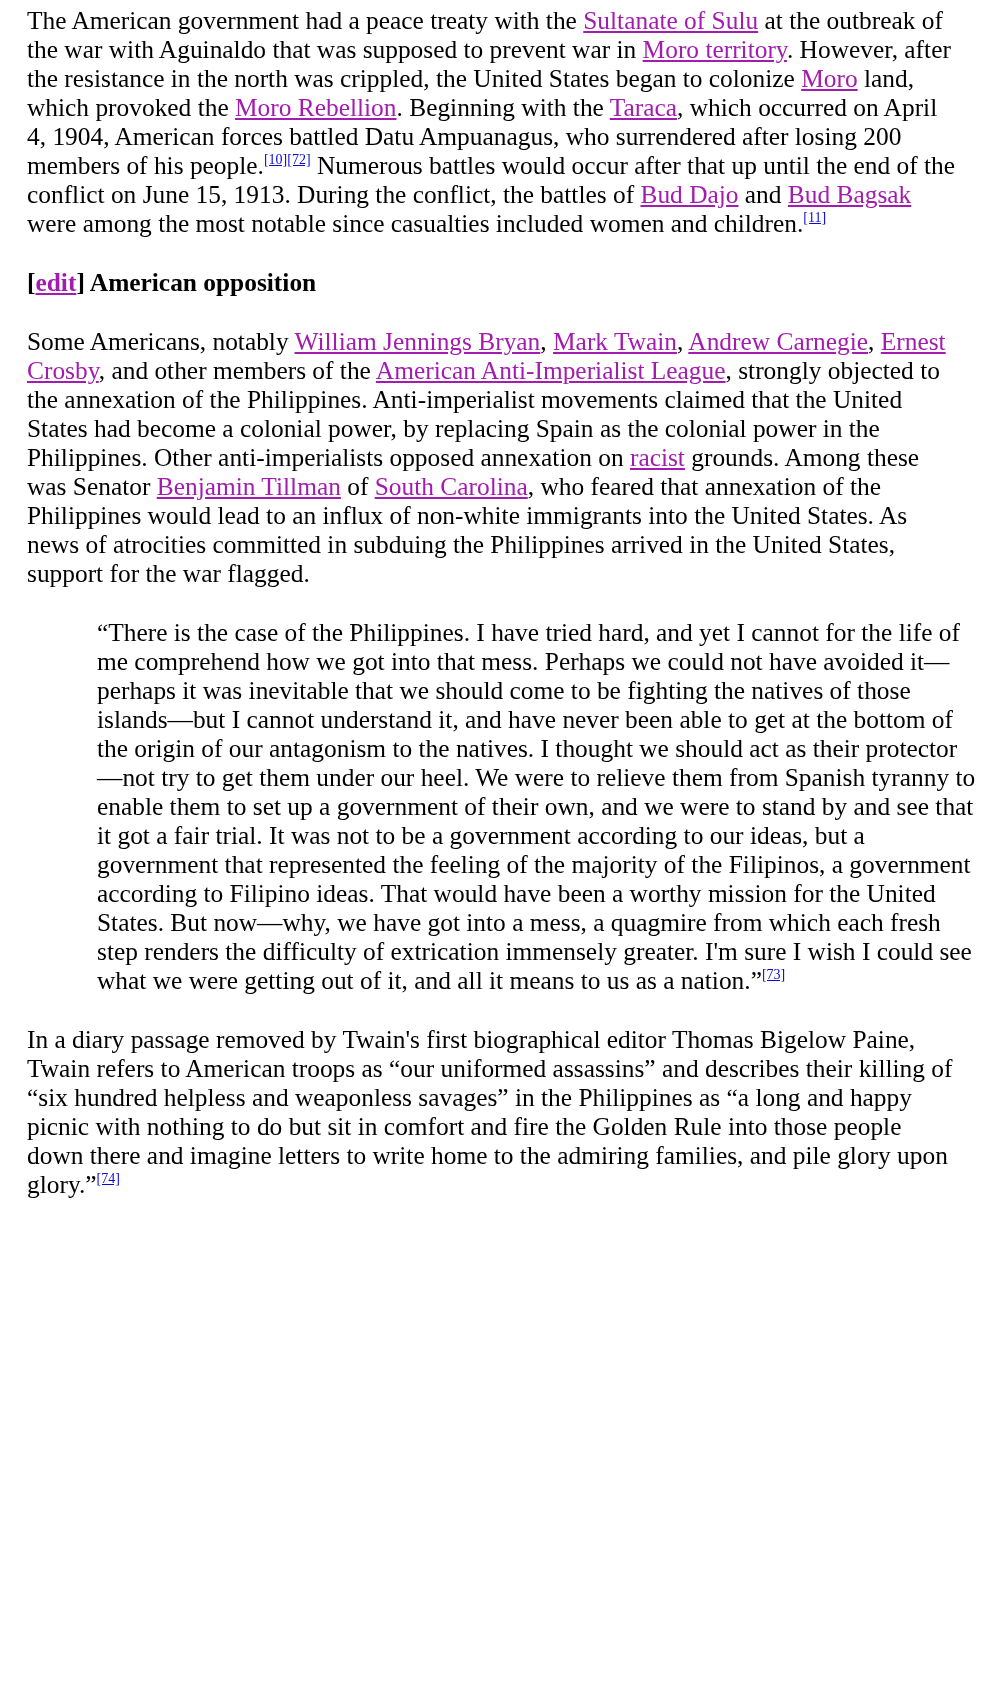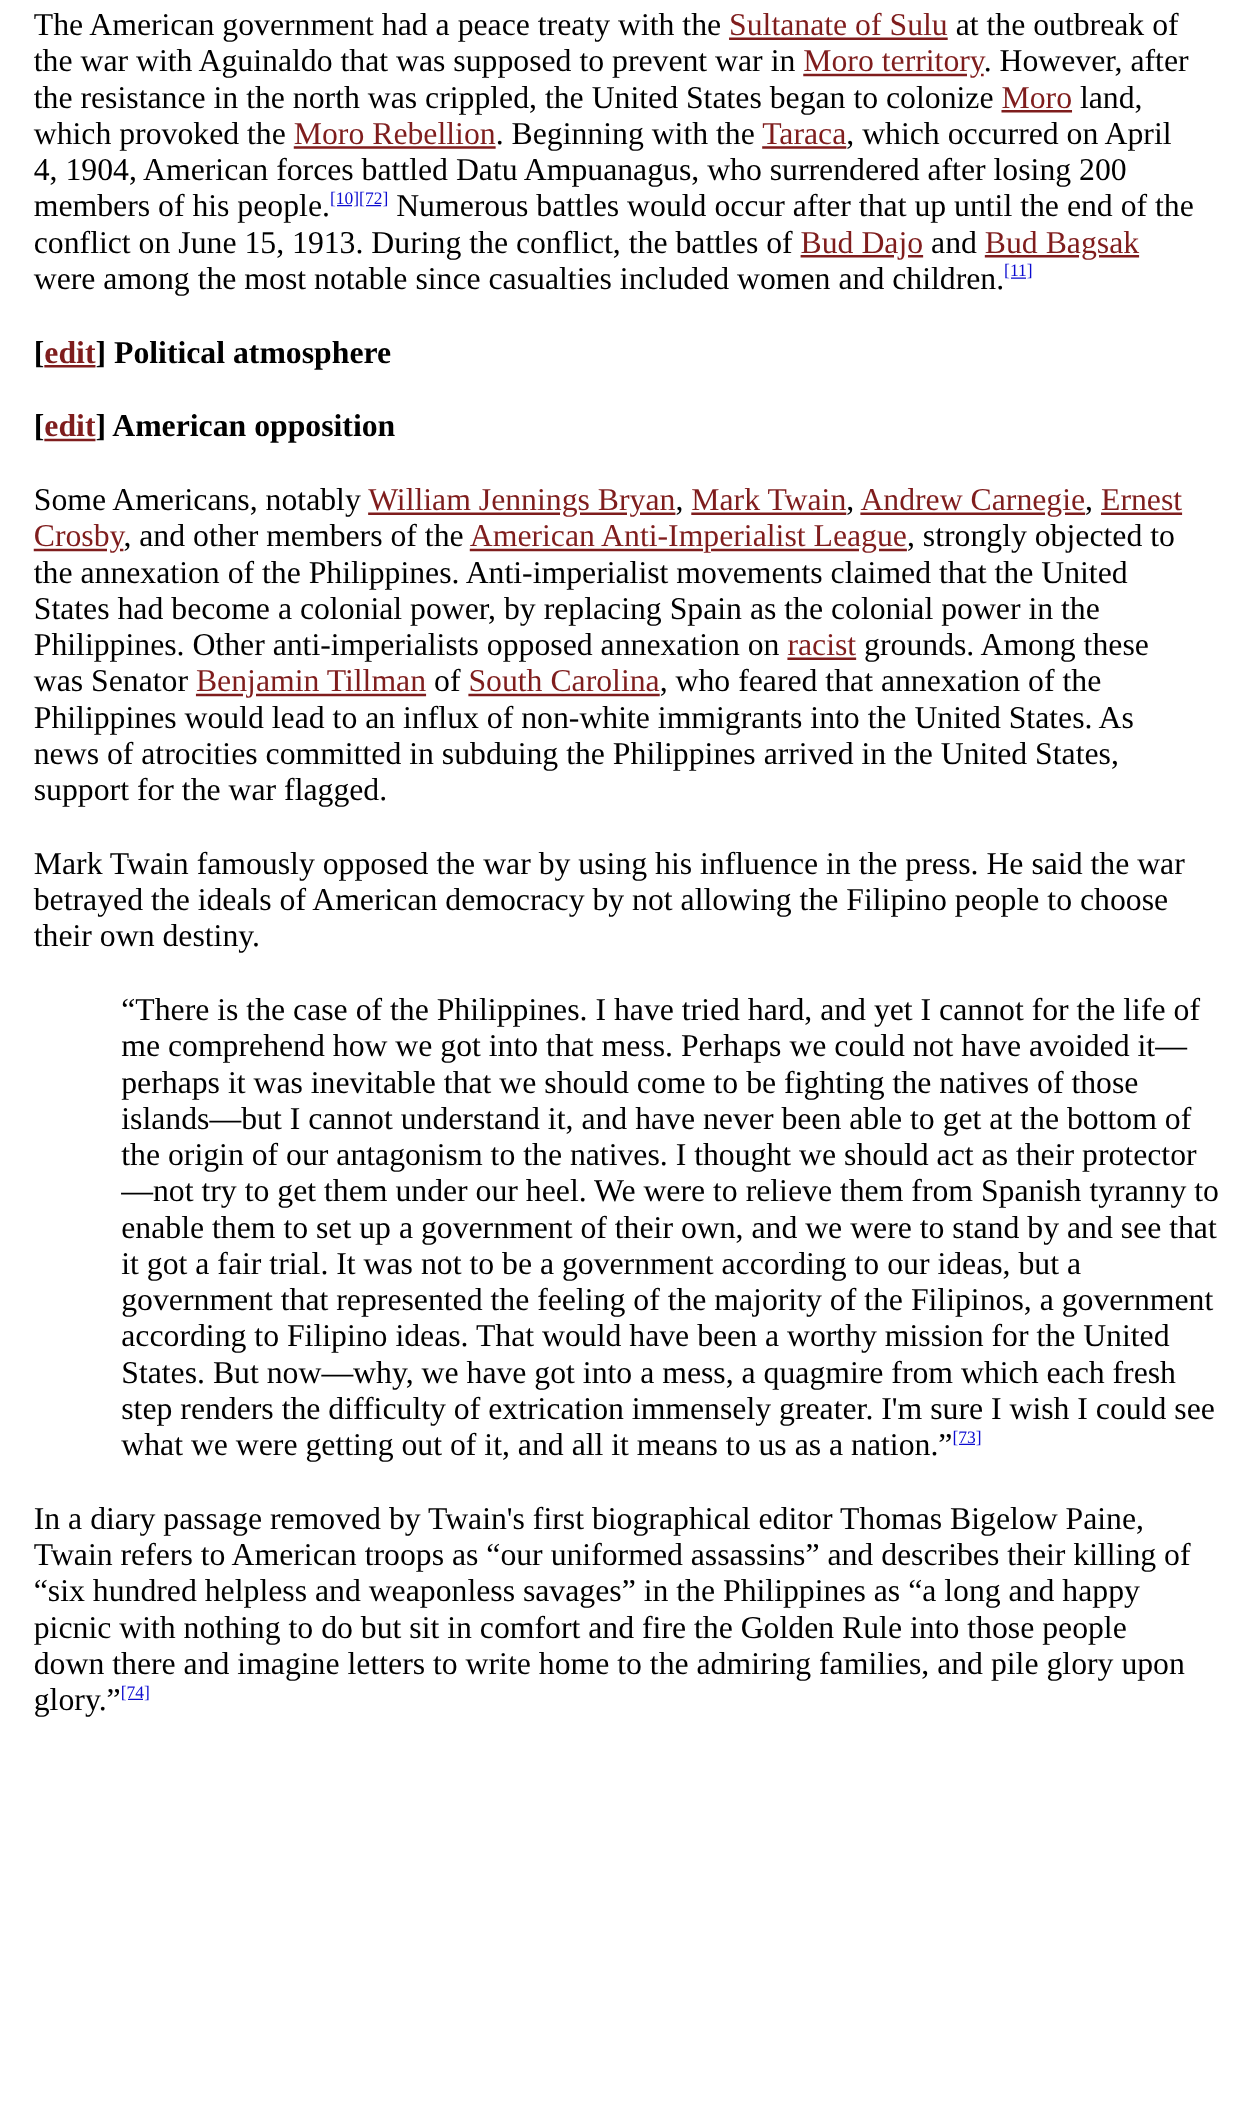--- a/index.html
+++ b/index.html
@@ -5,39 +5,37 @@
   html, body { margin: 0; padding: 0; background: #ffffff; }
   body {
     width: 1000px; height: 1700px; overflow: hidden;
     font-family: "Liberation Serif", "DejaVu Serif", serif;
     color: #000000;
     font-size: 25.4px;
     line-height: 29px;
   }
   .page { padding: 6px 28px 0 27px; width: 935px; }
   p { margin: 0 0 30px 0; }
-  a { color: #7f1d1d; text-decoration: underline; }
+  a { color: #a21caf; text-decoration: underline; }
   sup { font-size: 14px; line-height: 0; vertical-align: 10px; text-align: center; }
   sup a { color: #0b0bd0; }
   h3 { font-size: 25.4px; font-weight: bold; margin: 0 0 30px 0; line-height: 29px; }
   blockquote { margin: 0 0 30px 70px; padding: 0; width: 880px; }
 </style>
 </head>
 <body>
 
 <div class="page">
 
   <p><span>The American government had a peace treaty with the </span><a href="#">Sultanate of Sulu</a><span> at the outbreak of the war with Aguinaldo that was supposed to prevent war in </span><a href="#">Moro territory</a><span>. However, after the resistance in the north was crippled, the United States began to colonize </span><a href="#">Moro</a><span> land, which provoked the </span><a href="#">Moro Rebellion</a><span>. Beginning with the </span><a href="#">Taraca</a><span>, which occurred on April 4, 1904, American forces battled Datu Ampuanagus, who surrendered after losing 200 members of his people.</span><sup><a href="#">[10]</a><a href="#">[72]</a></sup><span> Numerous battles would occur after that up until the end of the conflict on June 15, 1913. During the conflict, the battles of </span><a href="#">Bud Dajo</a><span> and </span><a href="#">Bud Bagsak</a><span> were among the most notable since casualties included women and children.</span><sup><a href="#">[11]</a></sup></p>
 
-  <h3><span>[</span><a href="#">edit</a><span>]</span><span> Political atmosphere</span></h3>
 
   <h3><span>[</span><a href="#">edit</a><span>]</span><span> American opposition</span></h3>
 
   <p><span>Some Americans, notably </span><a href="#">William Jennings Bryan</a><span>, </span><a href="#">Mark Twain</a><span>, </span><a href="#">Andrew Carnegie</a><span>, </span><a href="#">Ernest Crosby</a><span>, and other members of the </span><a href="#">American Anti-Imperialist League</a><span>, strongly objected to the annexation of the Philippines. Anti-imperialist movements claimed that the United States had become a colonial power, by replacing Spain as the colonial power in the Philippines. Other anti-imperialists opposed annexation on </span><a href="#">racist</a><span> grounds. Among these was Senator </span><a href="#">Benjamin Tillman</a><span> of </span><a href="#">South Carolina</a><span>, who feared that annexation of the Philippines would lead to an influx of non-white immigrants into the United States. As news of atrocities committed in subduing the Philippines arrived in the United States, support for the war flagged.</span></p>
 
-  <p>Mark Twain famously opposed the war by using his influence in the press. He said the war betrayed the ideals of American democracy by not allowing the Filipino people to choose their own destiny.</p>
 
   <blockquote><span>“There is the case of the Philippines. I have tried hard, and yet I cannot for the life of me comprehend how we got into that mess. Perhaps we could not have avoided it—perhaps it was inevitable that we should come to be fighting the natives of those islands—but I cannot understand it, and have never been able to get at the bottom of the origin of our antagonism to the natives. I thought we should act as their protector—not try to get them under our heel. We were to relieve them from Spanish tyranny to enable them to set up a government of their own, and we were to stand by and see that it got a fair trial. It was not to be a government according to our ideas, but a government that represented the feeling of the majority of the Filipinos, a government according to Filipino ideas. That would have been a worthy mission for the United States. But now—why, we have got into a mess, a quagmire from which each fresh step renders the difficulty of extrication immensely greater. I'm sure I wish I could see what we were getting out of it, and all it means to us as a nation.”</span><sup><a href="#">[73]</a></sup></blockquote>
 
   <p><span>In a diary passage removed by Twain's first biographical editor Thomas Bigelow Paine, Twain refers to American troops as “our uniformed assassins” and describes their killing of “six hundred helpless and weaponless savages” in the Philippines as “a long and happy picnic with nothing to do but sit in comfort and fire the Golden Rule into those people down there and imagine letters to write home to the admiring families, and pile glory upon glory.”</span><sup><a href="#">[74]</a></sup></p>
 
 
 </div>
 
 </body></html>

